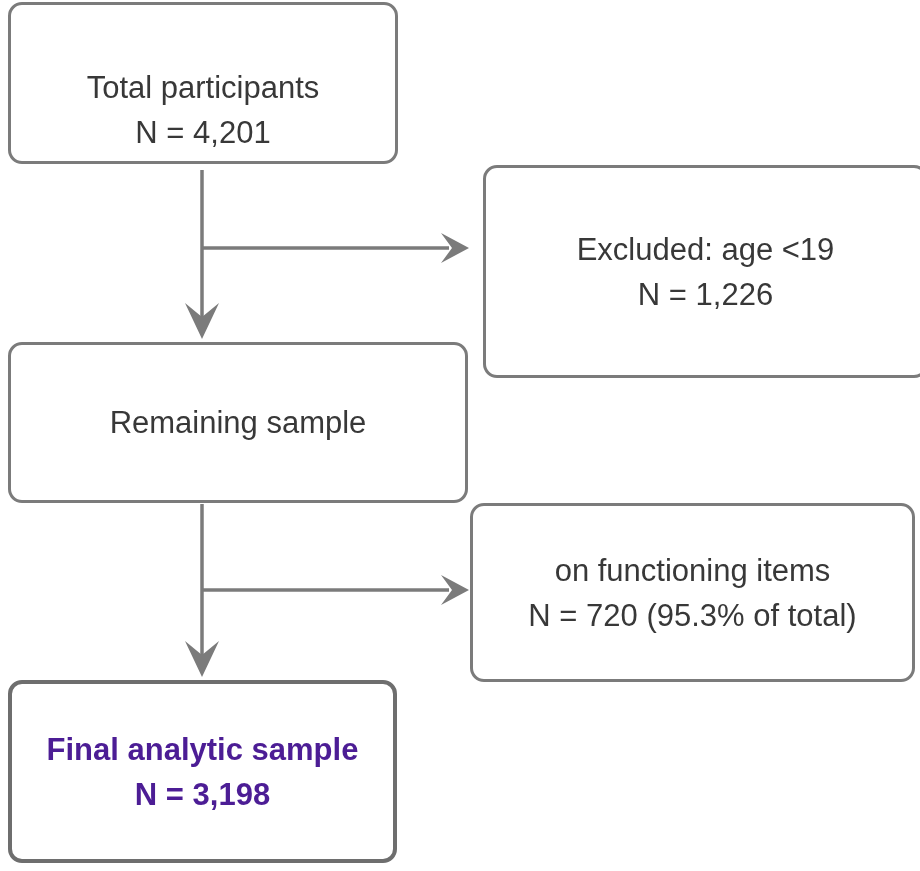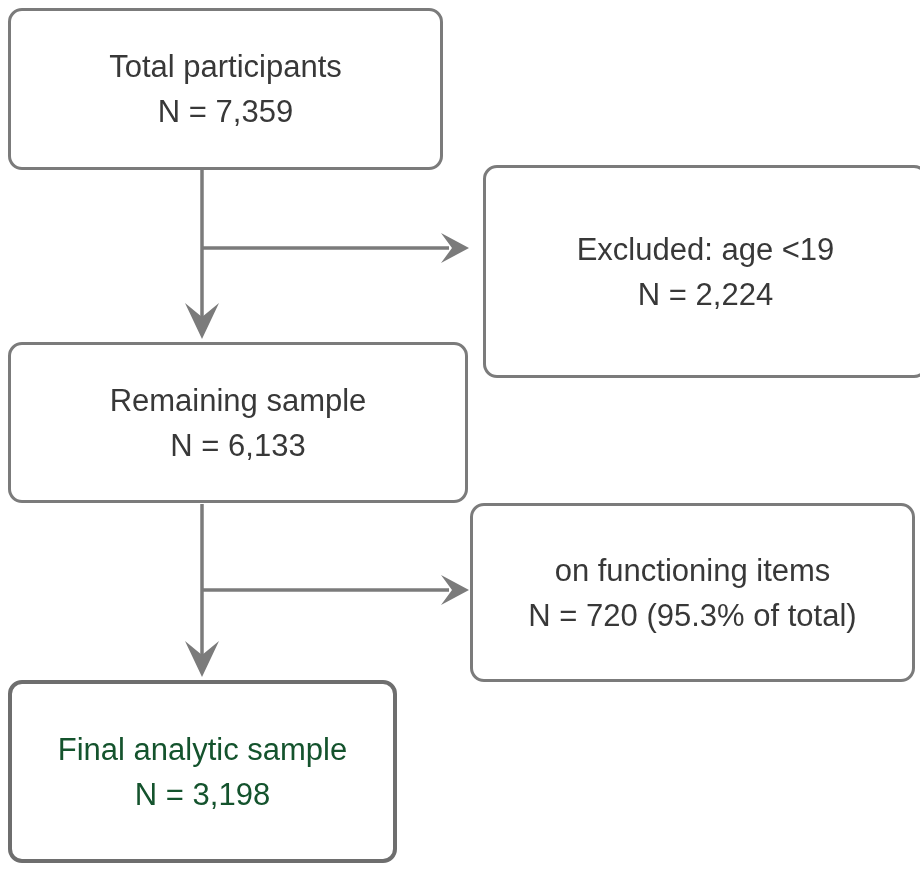--- a/index.html
+++ b/index.html
@@ -29,25 +29,25 @@
     align-items: center;
     text-align: center;
     padding: 6px 10px;
   }
   .box .line {
     font-size: 31px;
     line-height: 45px;
     color: #383838;
     white-space: nowrap;
   }
-  .box-total     { left: 8px;   top: 8px;   width: 435px; height: 162px; }
+  .box-total     { left: 8px;   top: 2px;   width: 390px; height: 162px; justify-content: flex-end; }
   .box-remaining { left: 8px;   top: 342px; width: 460px; height: 161px; }
   .box-final     { left: 8px;   top: 680px; width: 389px; height: 183px;
                    border-width: 4px; border-color: #6e6e6e; }
-  .box-final .line.bold { font-weight: normal; color: #14532d; }
+  .box-final .line.bold { font-weight: bold; color: #4c1d95; }
   .box-excl-age     { left: 483px; top: 165px; width: 445px; height: 213px; }
   .box-excl-missing { left: 470px; top: 503px; width: 445px; height: 179px; }
 </style>
 </head>
 <body>
 
 <div class="canvas">
 
   <svg class="connectors" viewBox="0 0 920 871" xmlns="http://www.w3.org/2000/svg">
     <g stroke="#7b7b7b" stroke-width="3.5" fill="none">
@@ -59,31 +59,30 @@
     <g fill="#7b7b7b" stroke="none">
       <polygon points="202,339 185,303 202,317 219,303"></polygon>
       <polygon points="469,248 441,233 452,248 441,263"></polygon>
       <polygon points="202,677 185,641 202,655 219,641"></polygon>
       <polygon points="469,590 441,575 452,590 441,605"></polygon>
     </g>
   </svg>
 
   <div class="box box-total">
     <div class="line">Total participants</div>
-    <div class="line">N = 7,359</div>
+    <div class="line">N = 4,201</div>
   </div>
 
   <div class="box box-excl-age">
     <div class="line">Excluded: age &lt;19</div>
-    <div class="line">N = 2,224</div>
+    <div class="line">N = 1,226</div>
   </div>
 
   <div class="box box-remaining">
     <div class="line">Remaining sample</div>
-    <div class="line">N = 6,133</div>
   </div>
 
   <div class="box box-excl-missing">
     <div class="line">on functioning items</div>
     <div class="line">N = 720 (95.3% of total)</div>
   </div>
 
   <div class="box box-final">
     <div class="line bold">Final analytic sample</div>
     <div class="line bold">N = 3,198</div>

